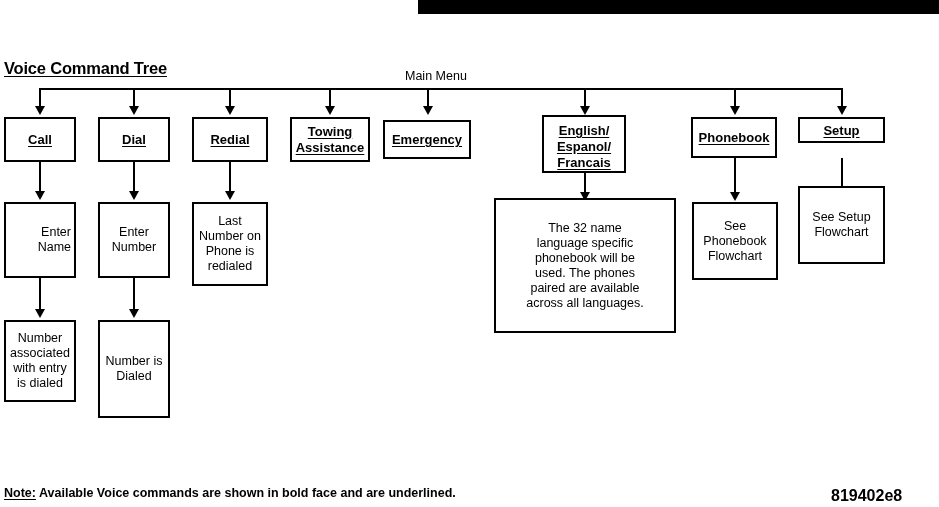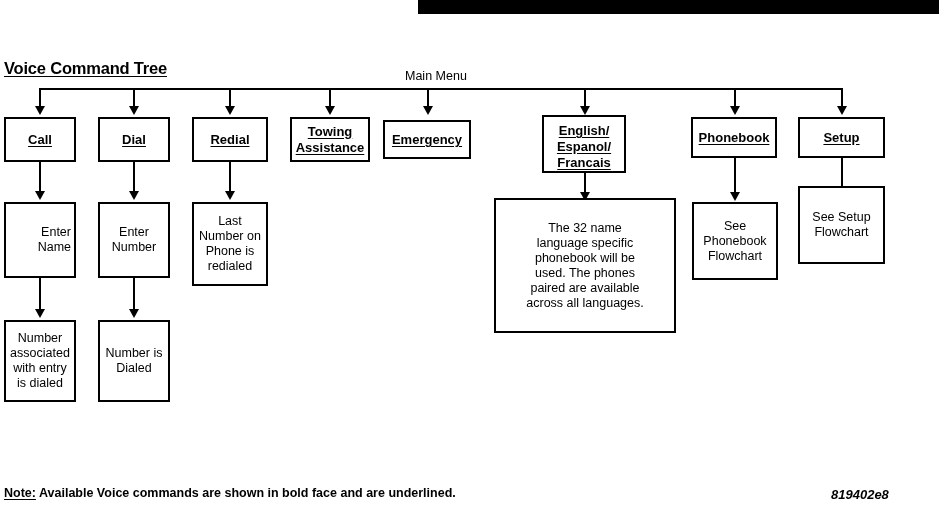--- a/index.html
+++ b/index.html
@@ -122,24 +122,23 @@
     white-space: nowrap;
   }
   .footer-note .note-word {
     text-decoration: underline;
     text-underline-offset: 2px;
   }
   .doc-id {
     position: absolute;
     left: 831px;
     top: 487px;
-    font-size: 13px;
-    font-weight: bold;
-    white-space: nowrap;
-    font-style: italic;
+    font-size: 16px;
+    font-weight: bold;
+    white-space: nowrap;
   }
 </style>
 </head>
 <body>
 
 <div class="top-bar"></div>
 
 <div class="page-title">Voice Command Tree</div>
 
 <div class="main-menu-label">Main Menu</div>
@@ -198,21 +197,21 @@
     <span>English/</span>
     <span>Espanol/</span>
     <span>Francais</span>
   </span>
 </div>
 
 <div class="node cmd" style="left:691px; top:117px; width:86px; height:41px;">
   <span class="label">Phonebook</span>
 </div>
 
-<div class="node cmd" style="left:798px; top:117px; width:87px; height:41px;">
+<div class="node cmd" style="left:798px; top:117px; width:87px; height:26px;">
   <span class="label">Setup</span>
 </div>
 
 <div class="vline" style="left:39px; top:162px; height:31px;"></div>
 <div class="arrow-head" style="left:35px; top:191px;"></div>
 
 <div class="vline" style="left:133px; top:162px; height:31px;"></div>
 <div class="arrow-head" style="left:129px; top:191px;"></div>
 
 <div class="vline" style="left:229px; top:162px; height:31px;"></div>
@@ -254,21 +253,21 @@
 <div class="vline" style="left:39px; top:278px; height:33px;"></div>
 <div class="arrow-head" style="left:35px; top:309px;"></div>
 
 <div class="vline" style="left:133px; top:278px; height:33px;"></div>
 <div class="arrow-head" style="left:129px; top:309px;"></div>
 
 <div class="node info" style="left:4px; top:320px; width:72px; height:82px;">
   <span class="label">Number associated with entry is dialed</span>
 </div>
 
-<div class="node info" style="left:98px; top:320px; width:72px; height:82px;">
+<div class="node info" style="left:98px; top:320px; width:72px; height:98px;">
   <span class="label">Number is Dialed</span>
 </div>
 
 <div class="footer-note">
   <span class="note-word">Note:</span><span> Available Voice commands are shown in bold face and are underlined.</span>
 </div>
 
 <div class="doc-id">819402e8</div>
 
 </body></html>

